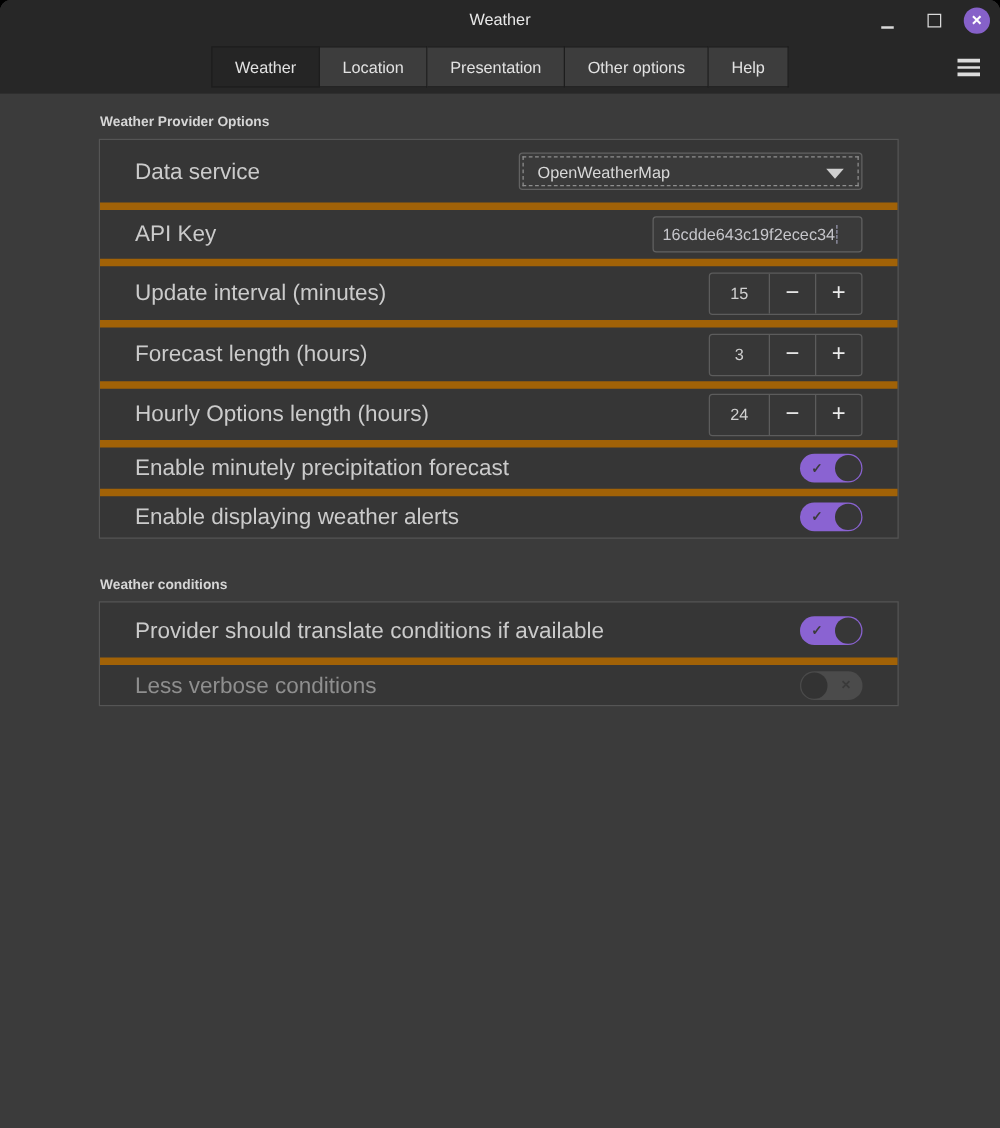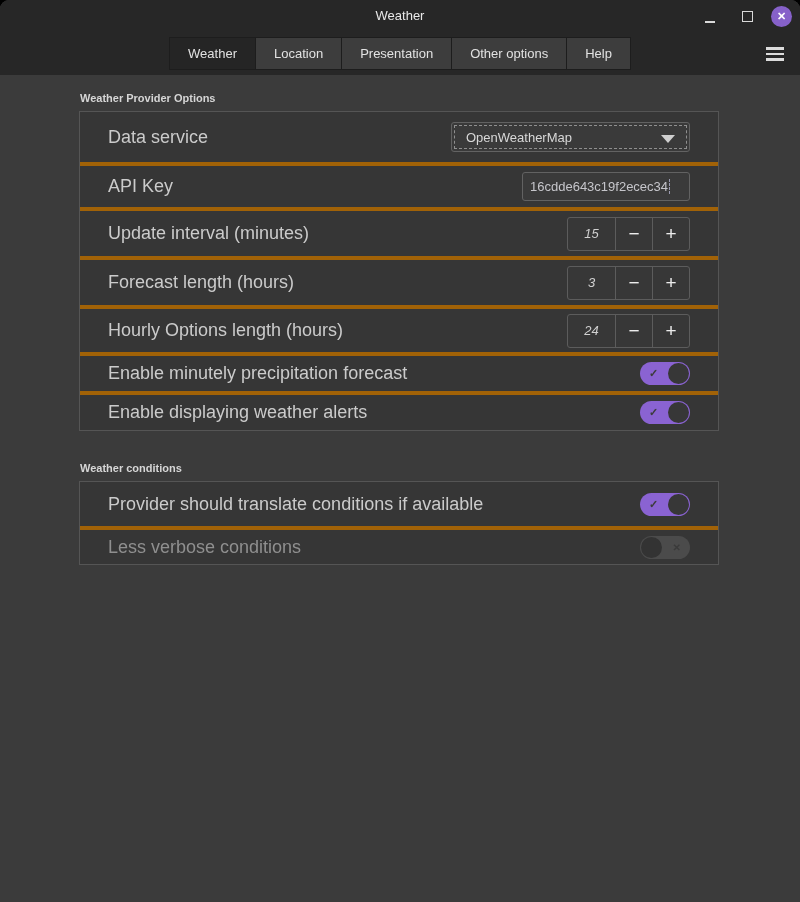--- a/index.html
+++ b/index.html
@@ -33,45 +33,45 @@
   .hamburger { position:absolute; top:7px; right:14px; width:20px; height:20px;
     display:flex; flex-direction:column; justify-content:center; gap:3px; }
   .hamburger i { display:block; width:18px; height:2.5px; background:#dcdcdc; }
 
   
   .content { position:absolute; top:75px; left:0; width:800px; height:827px; background:#3b3b3b; }
   .section-heading { margin:17px 0 7px 80px; font-size:11px; font-weight:bold; color:#d6d6d6; }
   .section-heading.second { margin-top:31px; }
   .panel { margin-left:79px; width:640px; background:#363636; border:1px solid #555555; }
   .row { display:flex; align-items:center; justify-content:space-between;
-    padding:0 28px; border-top:4px solid #a16207; }
+    padding:0 28px; border-top:6px solid #a16207; }
   .row:first-child { border-top:none; }
   .row-label { font-size:18px; color:#cbcbcb; }
   .row.disabled .row-label { color:#8f8f8f; }
 
   
-  .dropdown { position:relative; width:239px; height:30px; background:#3a3a3a;
+  .dropdown { position:relative; width:275px; height:30px; background:#3a3a3a;
     border:1px solid #626262; border-radius:3px; display:flex; align-items:center;
     outline:1px dashed #8f8f8f; outline-offset:-4px; }
   .dropdown-value { margin-left:14px; font-size:13px; color:#d8d8d8; }
   .dropdown-arrow { position:absolute; right:14px; top:12px; width:0; height:0;
     border-left:7px solid transparent; border-right:7px solid transparent;
     border-top:8px solid #cfcfcf; }
 
   
   .entry { width:168px; height:29px; background:#3a3a3a; border:1px solid #626262;
     border-radius:3px; display:flex; align-items:center; padding:0 7px; overflow:hidden; }
   .entry-value { font-size:13px; color:#c6c6cb; white-space:nowrap; }
   .entry-cursor { flex:none; width:1px; height:15px; border-left:1px dashed #9a9ab0; margin-left:1px; }
 
   
   .spinner { display:flex; height:34px; background:#373737; border:1px solid #5c5c5c;
     border-radius:3px; overflow:hidden; }
   .spin-value { width:47px; display:flex; align-items:center; justify-content:center;
-    font-size:13px; color:#d0d0d0;font-style:italic; }
+    font-size:13px; color:#d0d0d0; }
   .spin-btn { width:37px; display:flex; align-items:center; justify-content:center;
     border-left:1px solid #5c5c5c; color:#ececec; font-size:19px; font-weight:400; cursor:default; }
 
   
   .toggle { position:relative; width:50px; height:23px; border-radius:12px; flex:none; }
   .toggle.on { background:#8a63d2; }
   .toggle.off { background:#4b4b4b; }
   .knob { position:absolute; top:1px; width:21px; height:21px; border-radius:50%; background:#373737; }
   .toggle.on .knob { right:1px; }
   .toggle.off .knob { left:1px; background:#333333; }

